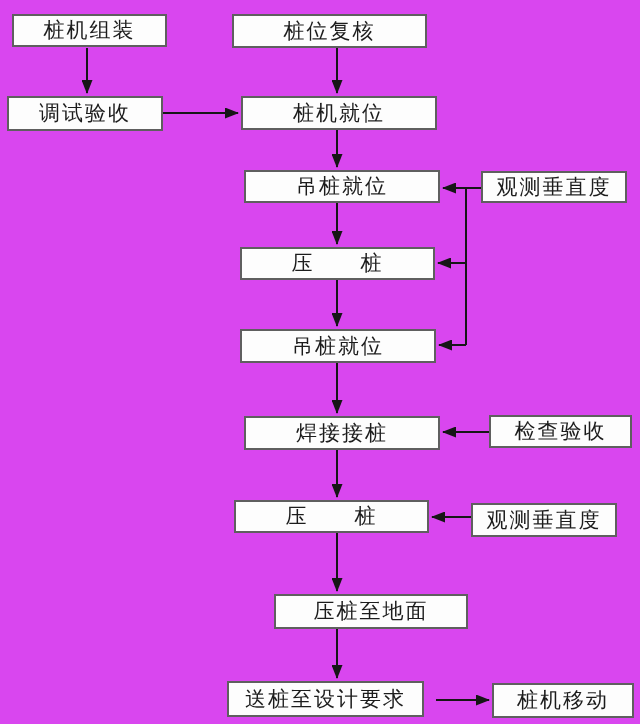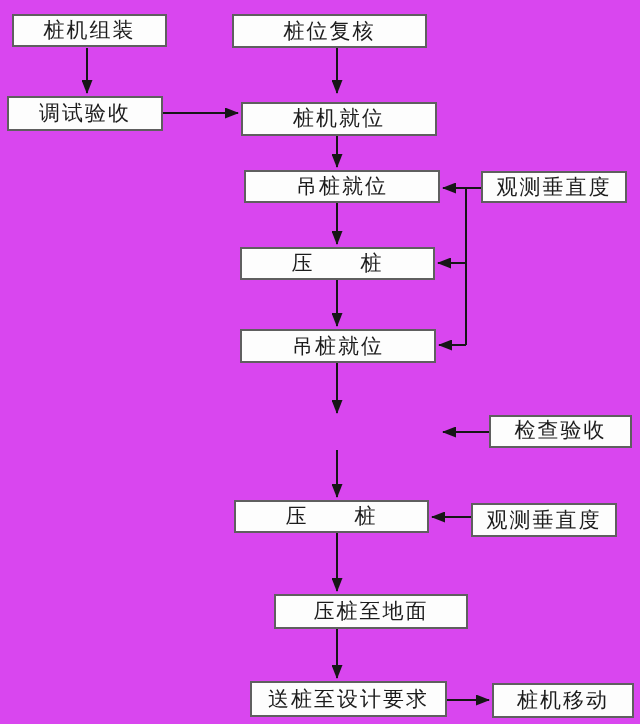--- a/index.html
+++ b/index.html
@@ -75,36 +75,37 @@
     <path d="M489,432 H443" marker-end="url(#ah)"></path>
     <path d="M471,517 H432" marker-end="url(#ah)"></path>
   </svg>
 
   <div class="node" style="left:12px;  top:14px;  width:155px; height:33px;">桩机组装</div>
 
   <div class="node" style="left:232px; top:14px;  width:195px; height:34px;">桩位复核</div>
 
   <div class="node" style="left:7px;   top:96px;  width:156px; height:35px;text-align:right;">调试验收</div>
 
-  <div class="node" style="left:241px; top:102px;  width:196px; height:34px;font-family:Liberation Mono, monospace;">桩机就位</div>
+  <div class="node" style="left:241px; top:96px;  width:196px; height:34px;">桩机就位</div>
 
   <div class="node" style="left:244px; top:170px; width:196px; height:33px;">吊桩就位</div>
 
   <div class="node" style="left:481px; top:171px; width:146px; height:32px;">观测垂直度</div>
 
   <div class="node" style="left:240px; top:247px; width:195px; height:33px;">压　　桩</div>
 
   <div class="node" style="left:240px; top:329px; width:196px; height:34px;">吊桩就位</div>
 
+  <div class="node" style="left:244px; top:416px; width:196px; height:34px;">焊接接桩</div>
 
-  <div class="node" style="left:489px; top:415px; width:143px; height:33px;font-family:Liberation Mono, monospace;">检查验收</div>
+  <div class="node" style="left:489px; top:415px; width:143px; height:33px;">检查验收</div>
 
   <div class="node" style="left:234px; top:500px; width:195px; height:33px;">压　　桩</div>
 
   <div class="node" style="left:471px; top:503px; width:146px; height:34px;">观测垂直度</div>
 
   <div class="node" style="left:240px; top:594px; width:194px; height:35px;margin-left:34px;">压桩至地面</div>
 
-  <div class="node" style="left:250px; top:681px; width:197px; height:36px;">送桩至设计要求</div>
+  <div class="node" style="left:227px; top:681px; width:197px; height:36px;">送桩至设计要求</div>
 
   <div class="node" style="left:492px; top:683px; width:142px; height:35px;">桩机移动</div>
 
 </div>
 
 </body></html>

